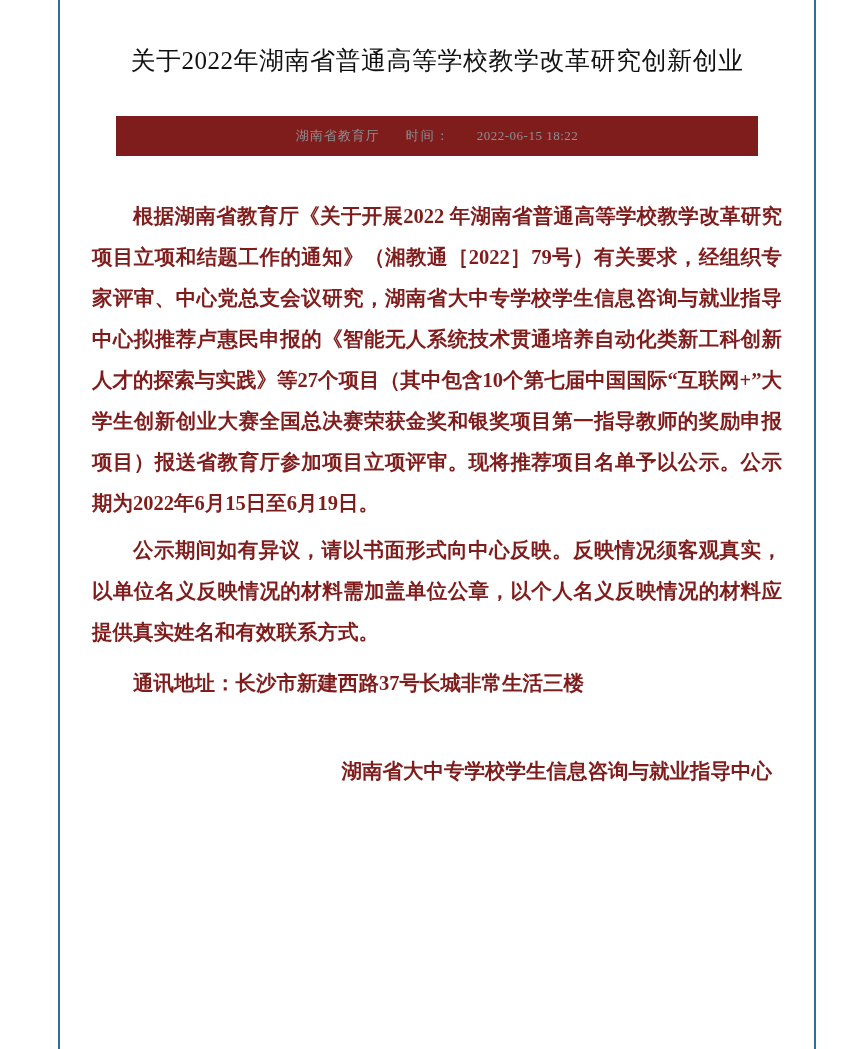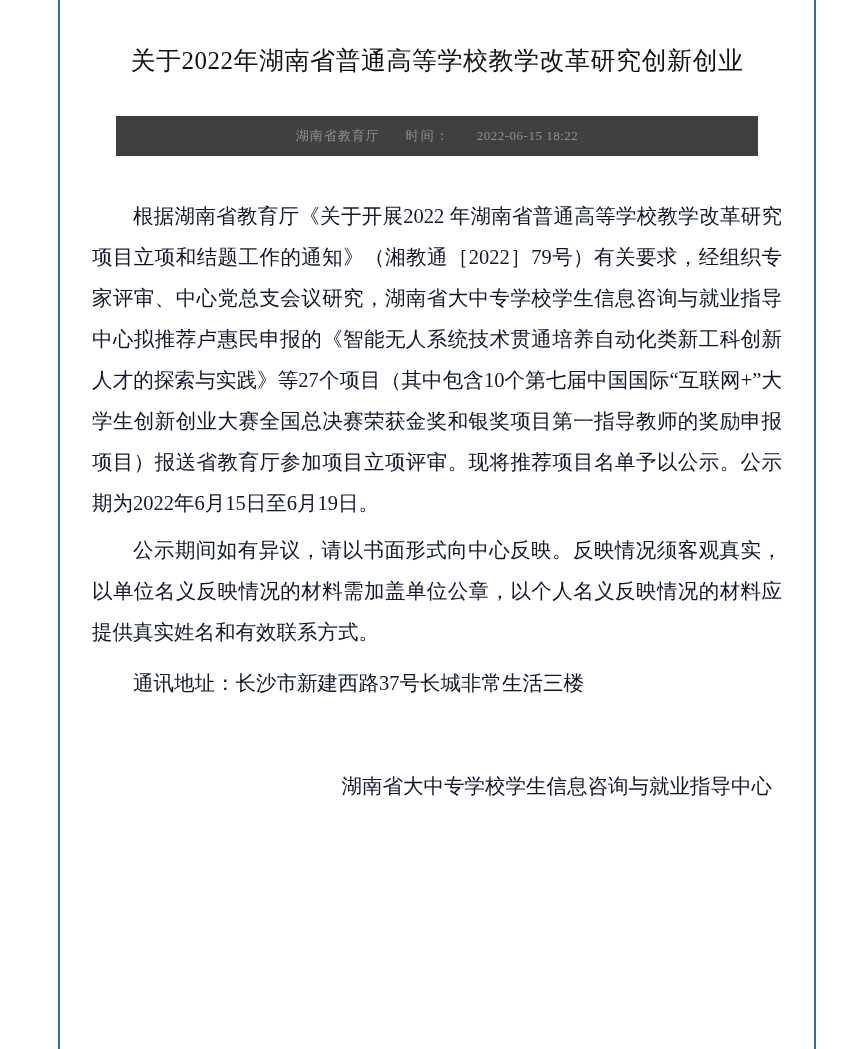--- a/index.html
+++ b/index.html
@@ -45,50 +45,51 @@
     letter-spacing: 0.5px;
     color: #111111;
     margin: 6px 14px 0 14px;
     font-family: "Liberation Serif", "DejaVu Serif", serif;
   }
   .doc-title .line { display: block; }
 
   .meta-bar {
     margin: 34px 24px 0 24px;
     height: 40px;
-    background: #404040;
+    background: #7f1d1d;
     display: flex;
     align-items: center;
     justify-content: center;
     gap: 26px;
     font-size: 13px;
     color: #8d9194;
   }
   .meta-bar .source { letter-spacing: 1px; }
   .meta-bar .time-label { letter-spacing: 2px; }
   .meta-bar .time-value { letter-spacing: 0.5px; }
 
   .body-text {
     margin-top: 40px;
     font-size: 20.5px;
     line-height: 2.0;
-    color: #0f172a;
+    color: #7f1d1d;
     text-align: justify;
     text-justify: inter-ideograph;
+    font-weight: bold;
   }
   .para {
     text-indent: 2em;
     margin: 0 0 6px 0;
   }
   .para.contact {
     text-indent: 2em;
     margin-top: 10px;
   }
   .signature {
-    margin-top: 64px;
+    margin-top: 49px;
     text-align: right;
     padding-right: 10px;
     font-size: 20.5px;
     line-height: 1.8;
   }
   .sign-date {
     margin-top: 46px;
     text-align: left;
     font-size: 20.5px;
     padding-left: 0;

